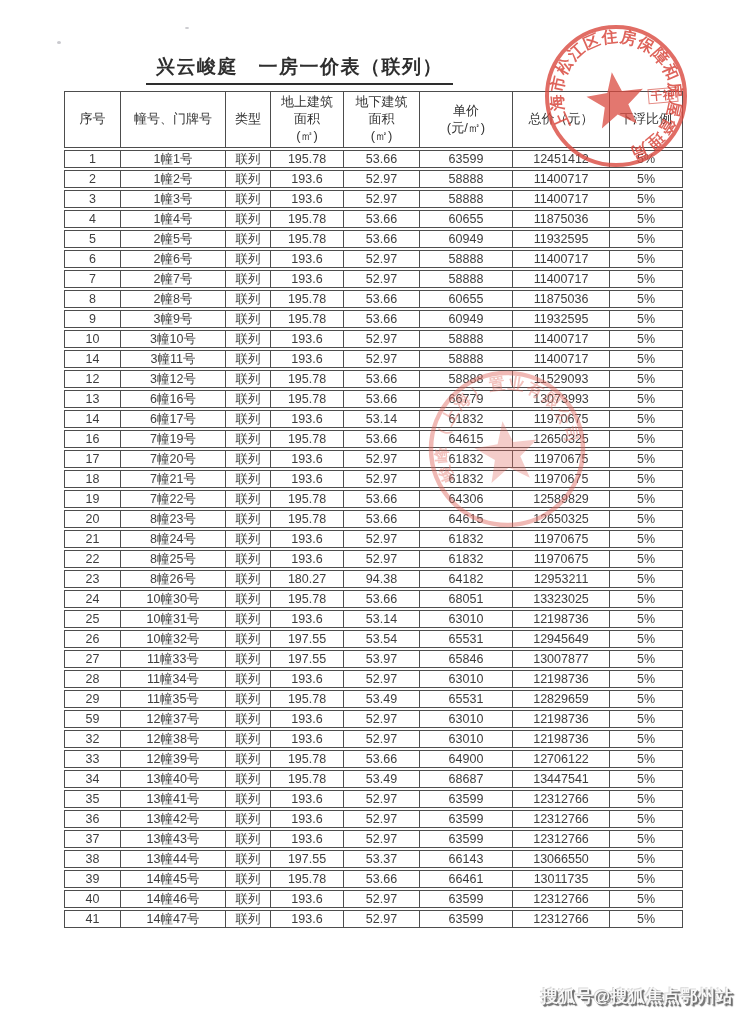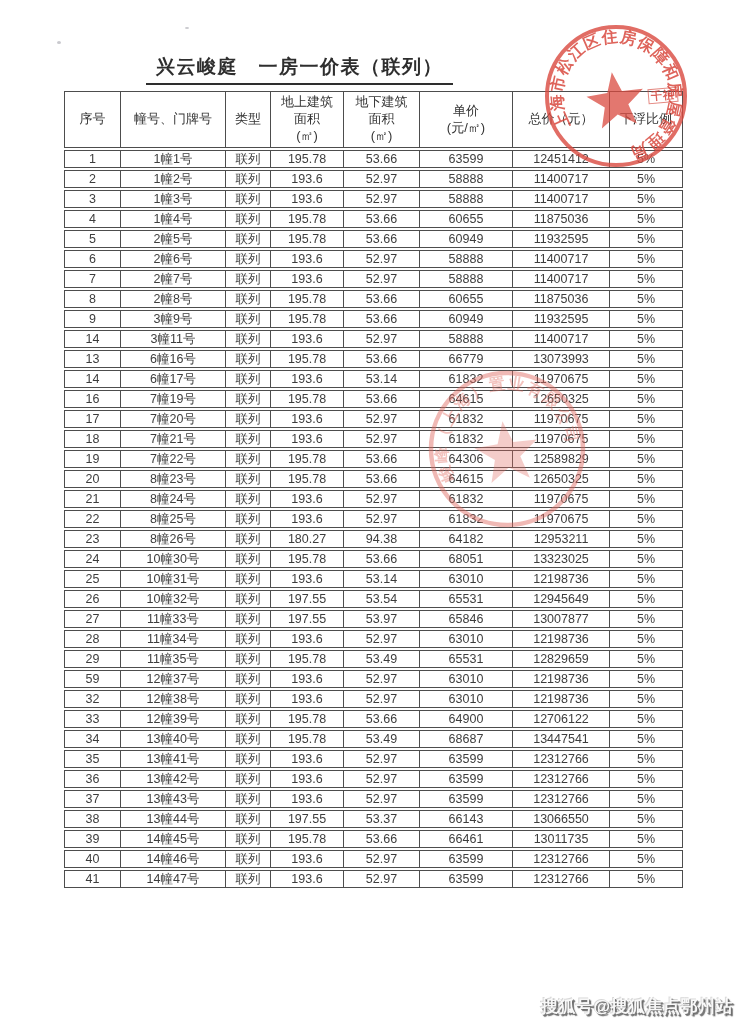--- a/index.html
+++ b/index.html
@@ -57,21 +57,21 @@
     font-size: 11px; line-height: 13px; padding: 0 2px;
     color: rgba(214, 72, 62, 0.85);
     border: 1.5px solid rgba(214, 72, 62, 0.65);
     transform: rotate(-5deg);
     background: transparent;
     pointer-events: none;
     font-weight: bold;
     letter-spacing: 1px;
   }
   .watermark {
-    position: absolute; right: 7px; bottom: 3px;
+    position: absolute; right: 7px; bottom: 13px;
     font-size: 17px; font-weight: bold; letter-spacing: 0.5px;
     color: #f8f8f8;
     text-shadow: 2px 2px 1px #6a6a6a, 1px 1px 0 #8a8a8a, -1px -1px 0 #d8d8d8;
   }
   
   .speck { position: absolute; background: #c9c9ce; border-radius: 50%; }
   .speck-1 { left: 57px; top: 41px; width: 4px; height: 3px; }
   .speck-2 { left: 185px; top: 27px; width: 4px; height: 2px; }
 </style>
 </head>
@@ -205,32 +205,52 @@
     <td>9</td>
     <td>3幢9号</td>
     <td>联列</td>
     <td>195.78</td>
     <td>53.66</td>
     <td>60949</td>
     <td>11932595</td>
     <td>5%</td>
   </tr>
 
+  <tr>
+    <td>10</td>
+    <td>3幢10号</td>
+    <td>联列</td>
+    <td>193.6</td>
+    <td>52.97</td>
+    <td>58888</td>
+    <td>11400717</td>
+    <td>5%</td>
+  </tr>
 
   <tr>
     <td>14</td>
     <td>3幢11号</td>
     <td>联列</td>
     <td>193.6</td>
     <td>52.97</td>
     <td>58888</td>
     <td>11400717</td>
     <td>5%</td>
   </tr>
 
+  <tr>
+    <td>12</td>
+    <td>3幢12号</td>
+    <td>联列</td>
+    <td>195.78</td>
+    <td>53.66</td>
+    <td>58888</td>
+    <td>11529093</td>
+    <td>5%</td>
+  </tr>
 
   <tr>
     <td>13</td>
     <td>6幢16号</td>
     <td>联列</td>
     <td>195.78</td>
     <td>53.66</td>
     <td>66779</td>
     <td>13073993</td>
     <td>5%</td>

